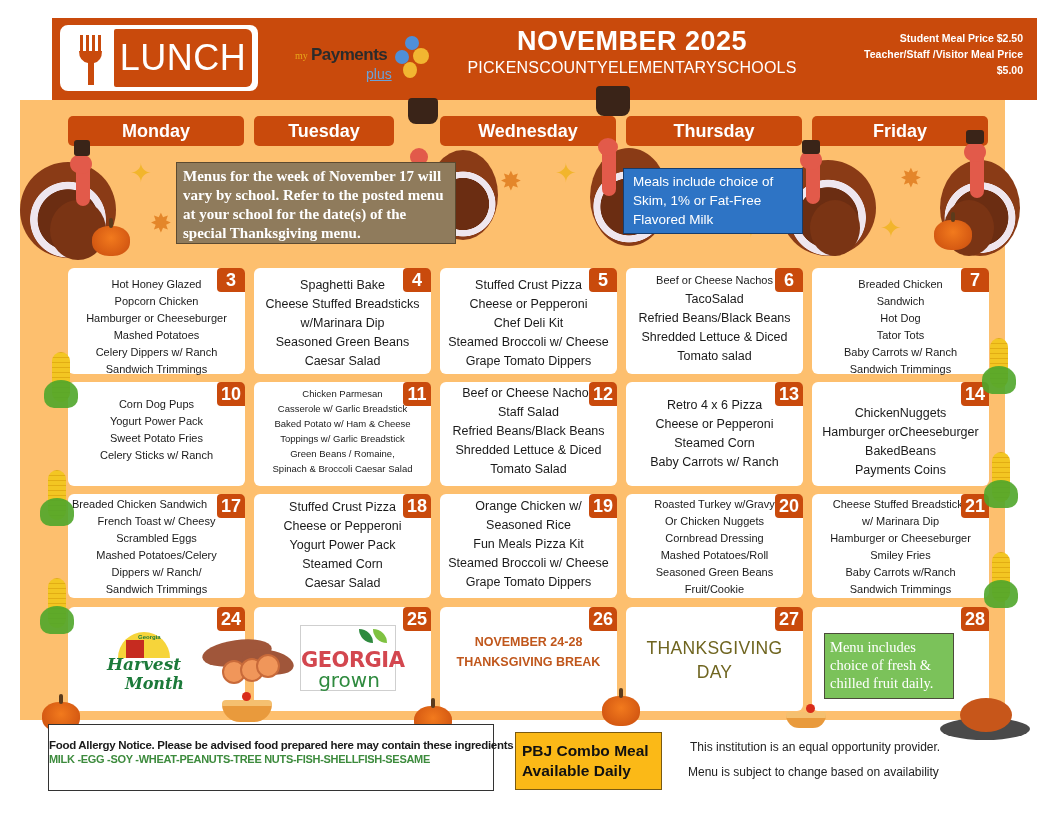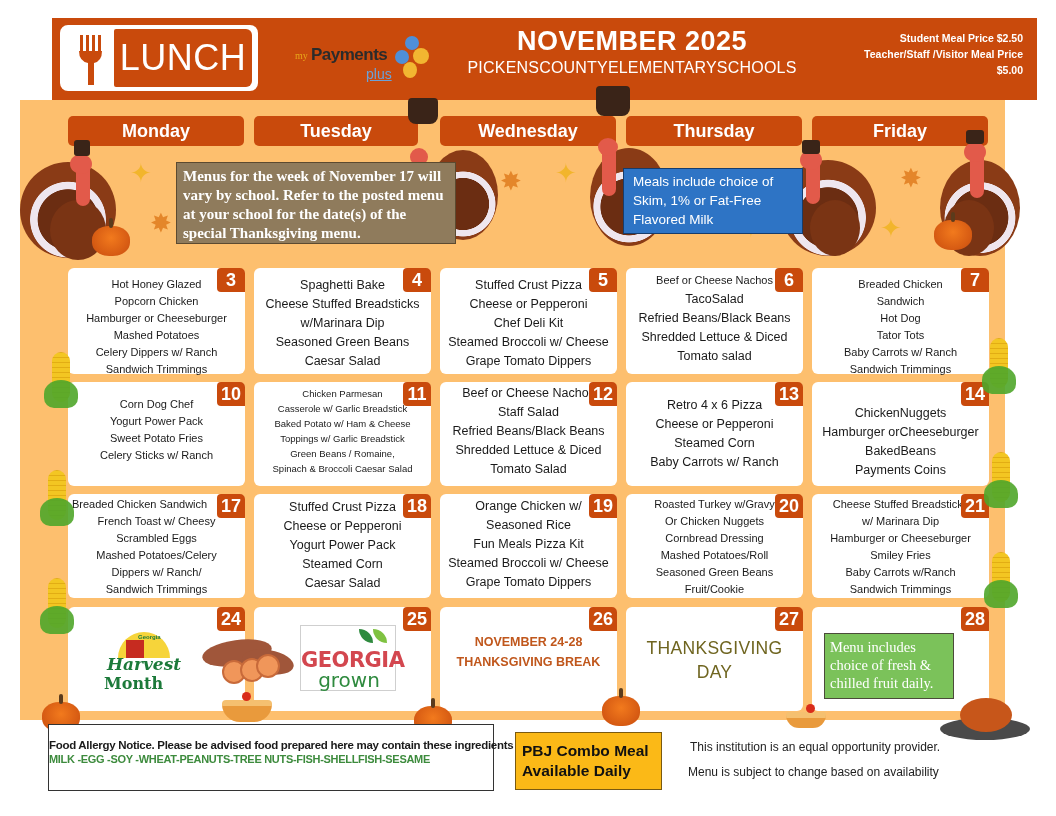--- a/index.html
+++ b/index.html
@@ -58,21 +58,21 @@
   
   .cell { position: absolute; width: 177px; background: #ffffff; border-radius: 6px; text-align: center; color: #1a1a1a; font-size: 12.5px; line-height: 19px; padding-top: 8px; }
   .cell .num { position: absolute; right: 0; top: 0; min-width: 28px; height: 24px; padding: 0 4px; background: #c94a0c; border-radius: 4px 5px 0 4px; color: #fff; font-weight: bold; font-size: 18px; line-height: 24px; text-align: center; }
   .cell .items { padding: 0 4px; }
   .cell .items div { white-space: nowrap; }
 
   .harvest { position: absolute; left: 104px; top: 632px; width: 80px; height: 66px; }
   .harvest .sun { position: absolute; left: 14px; top: 0; width: 52px; height: 26px; border-radius: 52px 52px 0 0; background: #f6d43a; }
   .harvest .barn { position: absolute; left: 22px; top: 8px; width: 18px; height: 18px; background: #c62b20; }
   .harvest .word1 { position: absolute; left: 0; top: 22px; width: 80px; text-align: center; font-family: "DejaVu Serif", serif; font-weight: bold; color: #1c7a3a; font-size: 17px; font-style: italic; }
-  .harvest .word2 { position: absolute; left: 0; top: 42px; width: 80px; text-align: left; font-family: "DejaVu Serif", serif; font-weight: bold; color: #1c7a3a; font-size: 16px; }
+  .harvest .word2 { position: absolute; left: 0; top: 42px; width: 80px; text-align: right; font-family: "DejaVu Serif", serif; font-weight: bold; color: #1c7a3a; font-size: 16px; font-style: italic; }
   .harvest .sm { position: absolute; left: 34px; top: 2px; font-size: 6px; color: #1c7a3a; font-weight: bold; }
 
   .sweet-potato { position: absolute; left: 202px; top: 638px; width: 92px; height: 52px; }
   .sweet-potato .tuber { position: absolute; border-radius: 50%; background: #a0563a; }
   .sweet-potato .slice { position: absolute; width: 24px; height: 24px; border-radius: 50%; background: #f0965a; border: 2px solid #c86a3a; }
 
   .georgia-grown { position: absolute; left: 300px; top: 625px; width: 96px; height: 66px; border: 1px solid #cfcfcf; background: #fff; }
   .georgia-grown .g1 { position: absolute; left: 0; width: 96px; top: 22px; text-align: center; color: #d3474f; font-size: 21px; font-weight: bold; letter-spacing: -0.5px; font-family: "DejaVu Sans", sans-serif; }
   .georgia-grown .g2 { position: absolute; left: 0; width: 96px; top: 42px; text-align: center; color: #2e8a3e; font-size: 20px; font-family: "DejaVu Sans", sans-serif; }
   .georgia-grown .leafg { position: absolute; top: 3px; width: 14px; height: 14px; border-radius: 0 14px 0 14px; background: #2e8a3e; }
@@ -125,21 +125,21 @@
   <div class="prices">
     <div>Student Meal Price $2.50</div>
     <div>Teacher/Staff /Visitor Meal Price</div>
     <div>$5.00</div>
   </div>
 </div>
 
 <div class="calendar-bg"></div>
 
 <div class="day-header" style="left:68px;width:176px;">Monday</div>
-<div class="day-header" style="left:254px;width:164px;">Tuesday</div>
+<div class="day-header" style="left:254px;width:140px;">Tuesday</div>
 <div class="day-header" style="left:440px;width:176px;">Wednesday</div>
 <div class="day-header" style="left:626px;width:176px;">Thursday</div>
 <div class="day-header" style="left:812px;width:176px;">Friday</div>
 
 <div class="turkey" style="left:20px;top:140px;width:110px;height:130px;">
   <div class="fan" style="left:0;top:22px;width:96px;height:96px;"></div>
   <div class="body" style="left:30px;top:60px;width:56px;height:60px;"></div>
   <div class="neck" style="left:56px;top:22px;width:14px;height:44px;"></div>
   <div class="head" style="left:50px;top:14px;width:22px;height:20px;"></div>
   <div class="hat" style="left:54px;top:0;width:16px;height:16px;"></div>
@@ -232,21 +232,21 @@
     <div>Hot Dog</div>
     <div>Tator Tots</div>
     <div>Baby Carrots w/ Ranch</div>
     <div>Sandwich Trimmings</div>
   </div>
 </div>
 
 <div class="cell" style="left:68px;top:382px;height:104px;padding-top:14px;font-size:11px;line-height:17px;">
   <div class="num">10</div>
   <div class="items">
-    <div>Corn Dog Chef</div>
+    <div>Corn Dog Pups</div>
     <div>Yogurt Power Pack</div>
     <div>Sweet Potato Fries</div>
     <div>Celery Sticks w/ Ranch</div>
   </div>
 </div>
 <div class="cell" style="left:254px;top:382px;height:104px;padding-top:4px;font-size:9.5px;line-height:15px;">
   <div class="num">11</div>
   <div class="items">
     <div>Chicken Parmesan</div>
     <div>Casserole w/ Garlic Breadstick</div>

